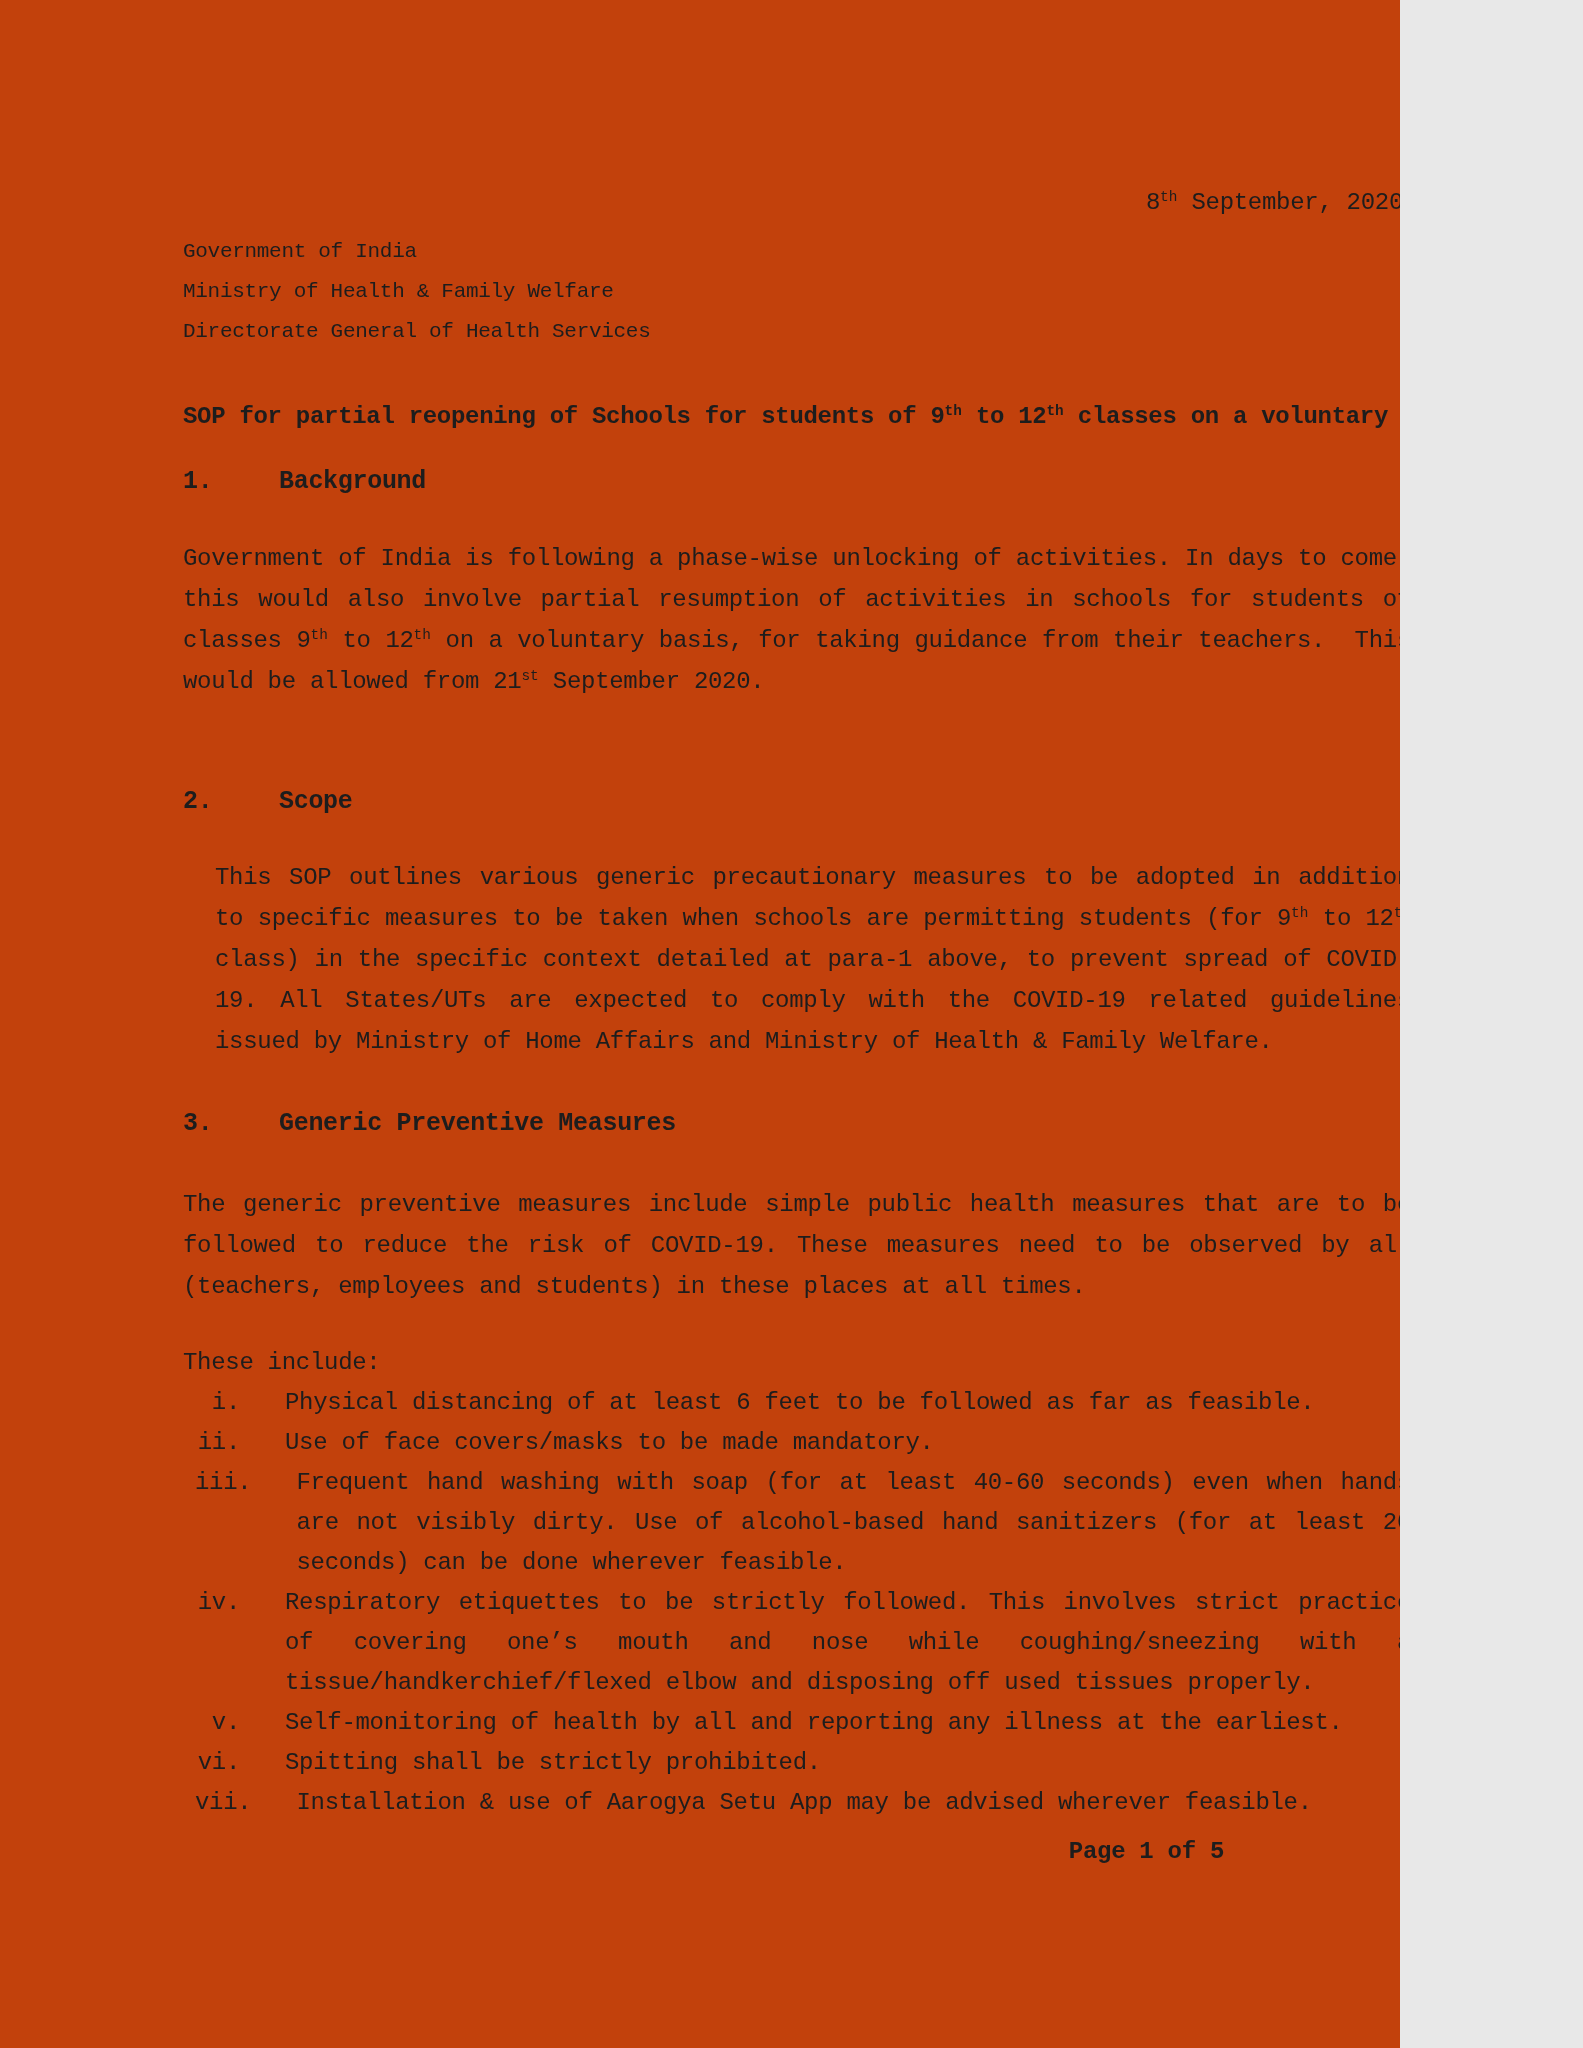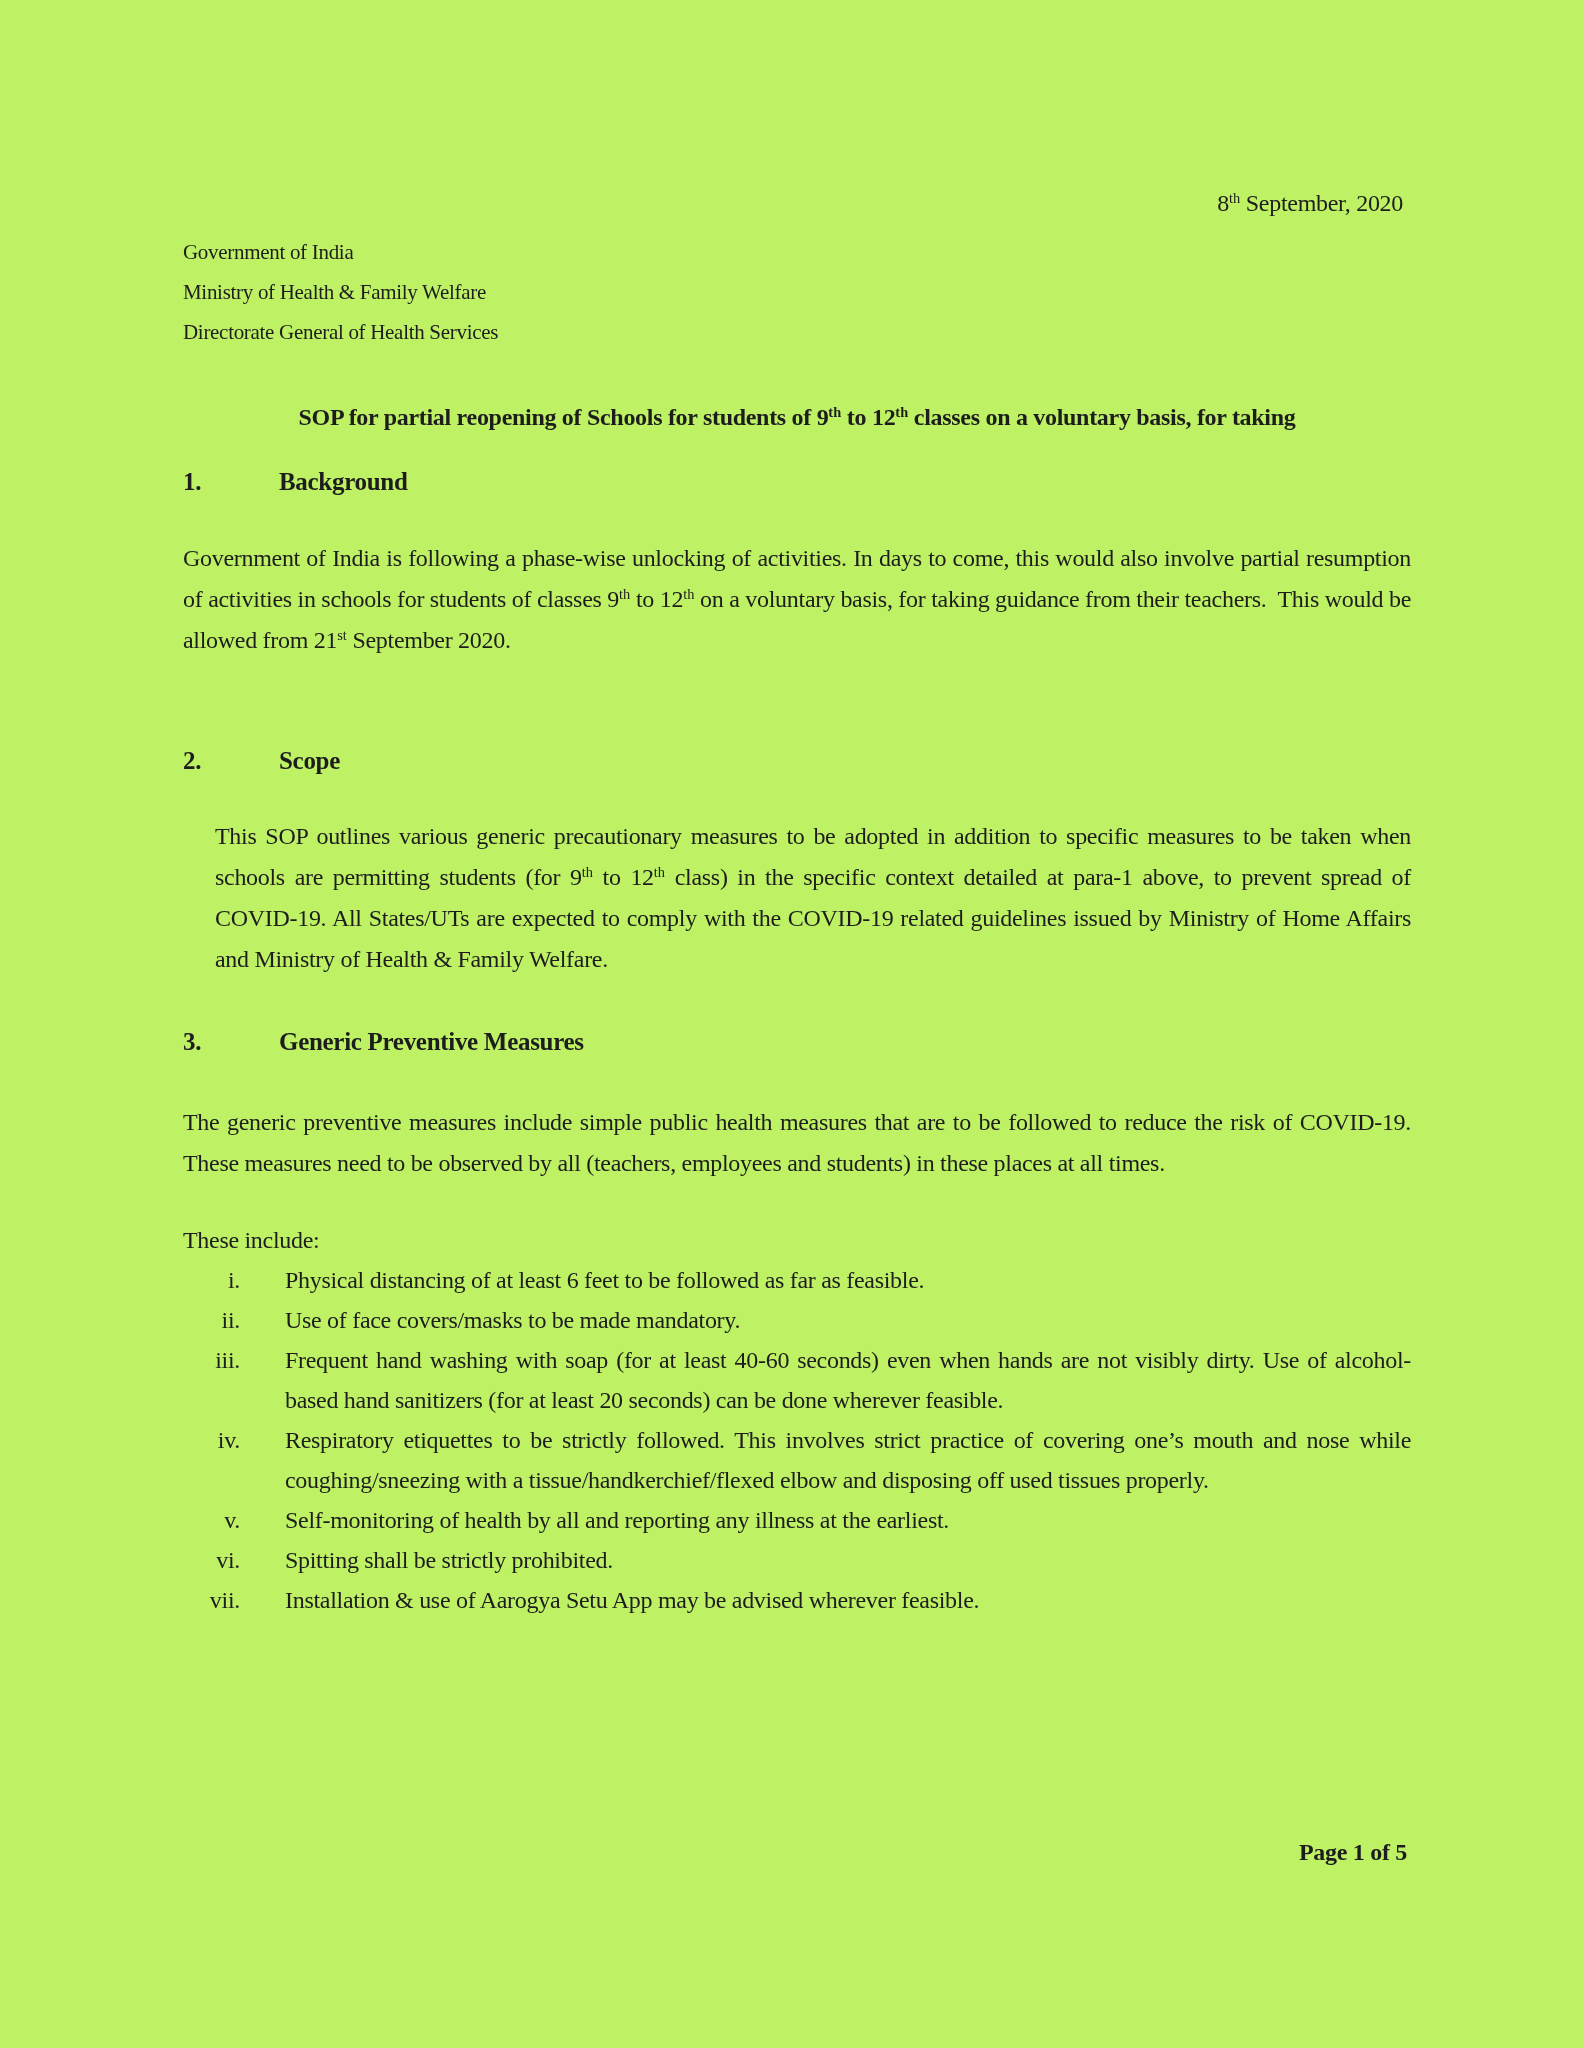--- a/index.html
+++ b/index.html
@@ -2,24 +2,24 @@
 <html><head>
 <meta charset="utf-8">
 <style>
   html, body {
     margin: 0;
     padding: 0;
     background: #e8e8e8;
   }
   .page {
     position: relative;
-    width: 1583px;
+    width: 1400px;
     height: 2048px;
-    background: #bef264;
-    font-family: Liberation Serif, serif;
+    background: #c2410c;
+    font-family: Liberation Mono, monospace;
     color: #1d1d1d;
     font-size: 24px;
     letter-spacing: -0.3px;
     overflow: hidden;
   }
   .content {
     position: absolute;
     left: 183px;
     top: 0;
     width: 1228px;

